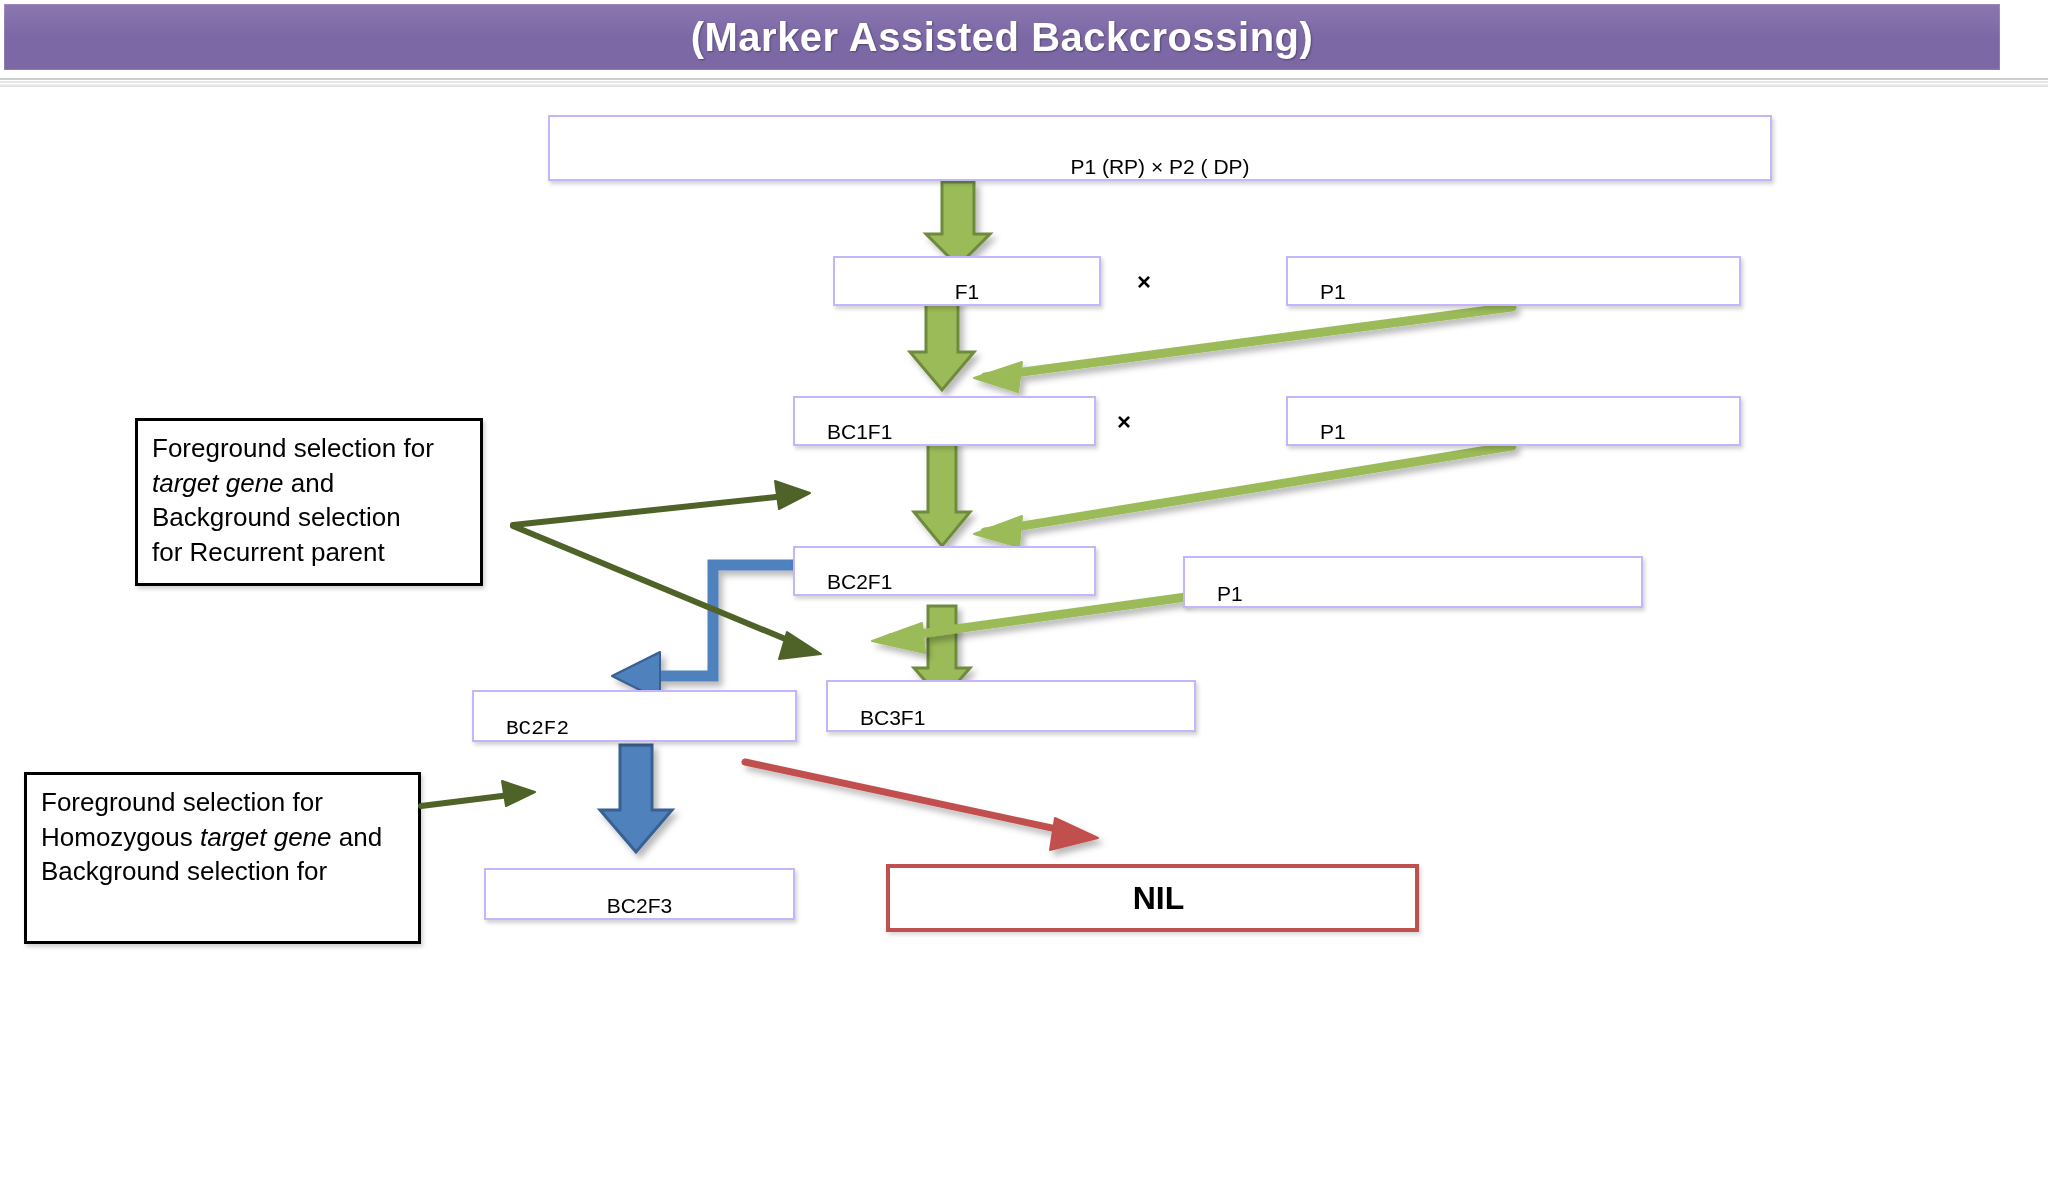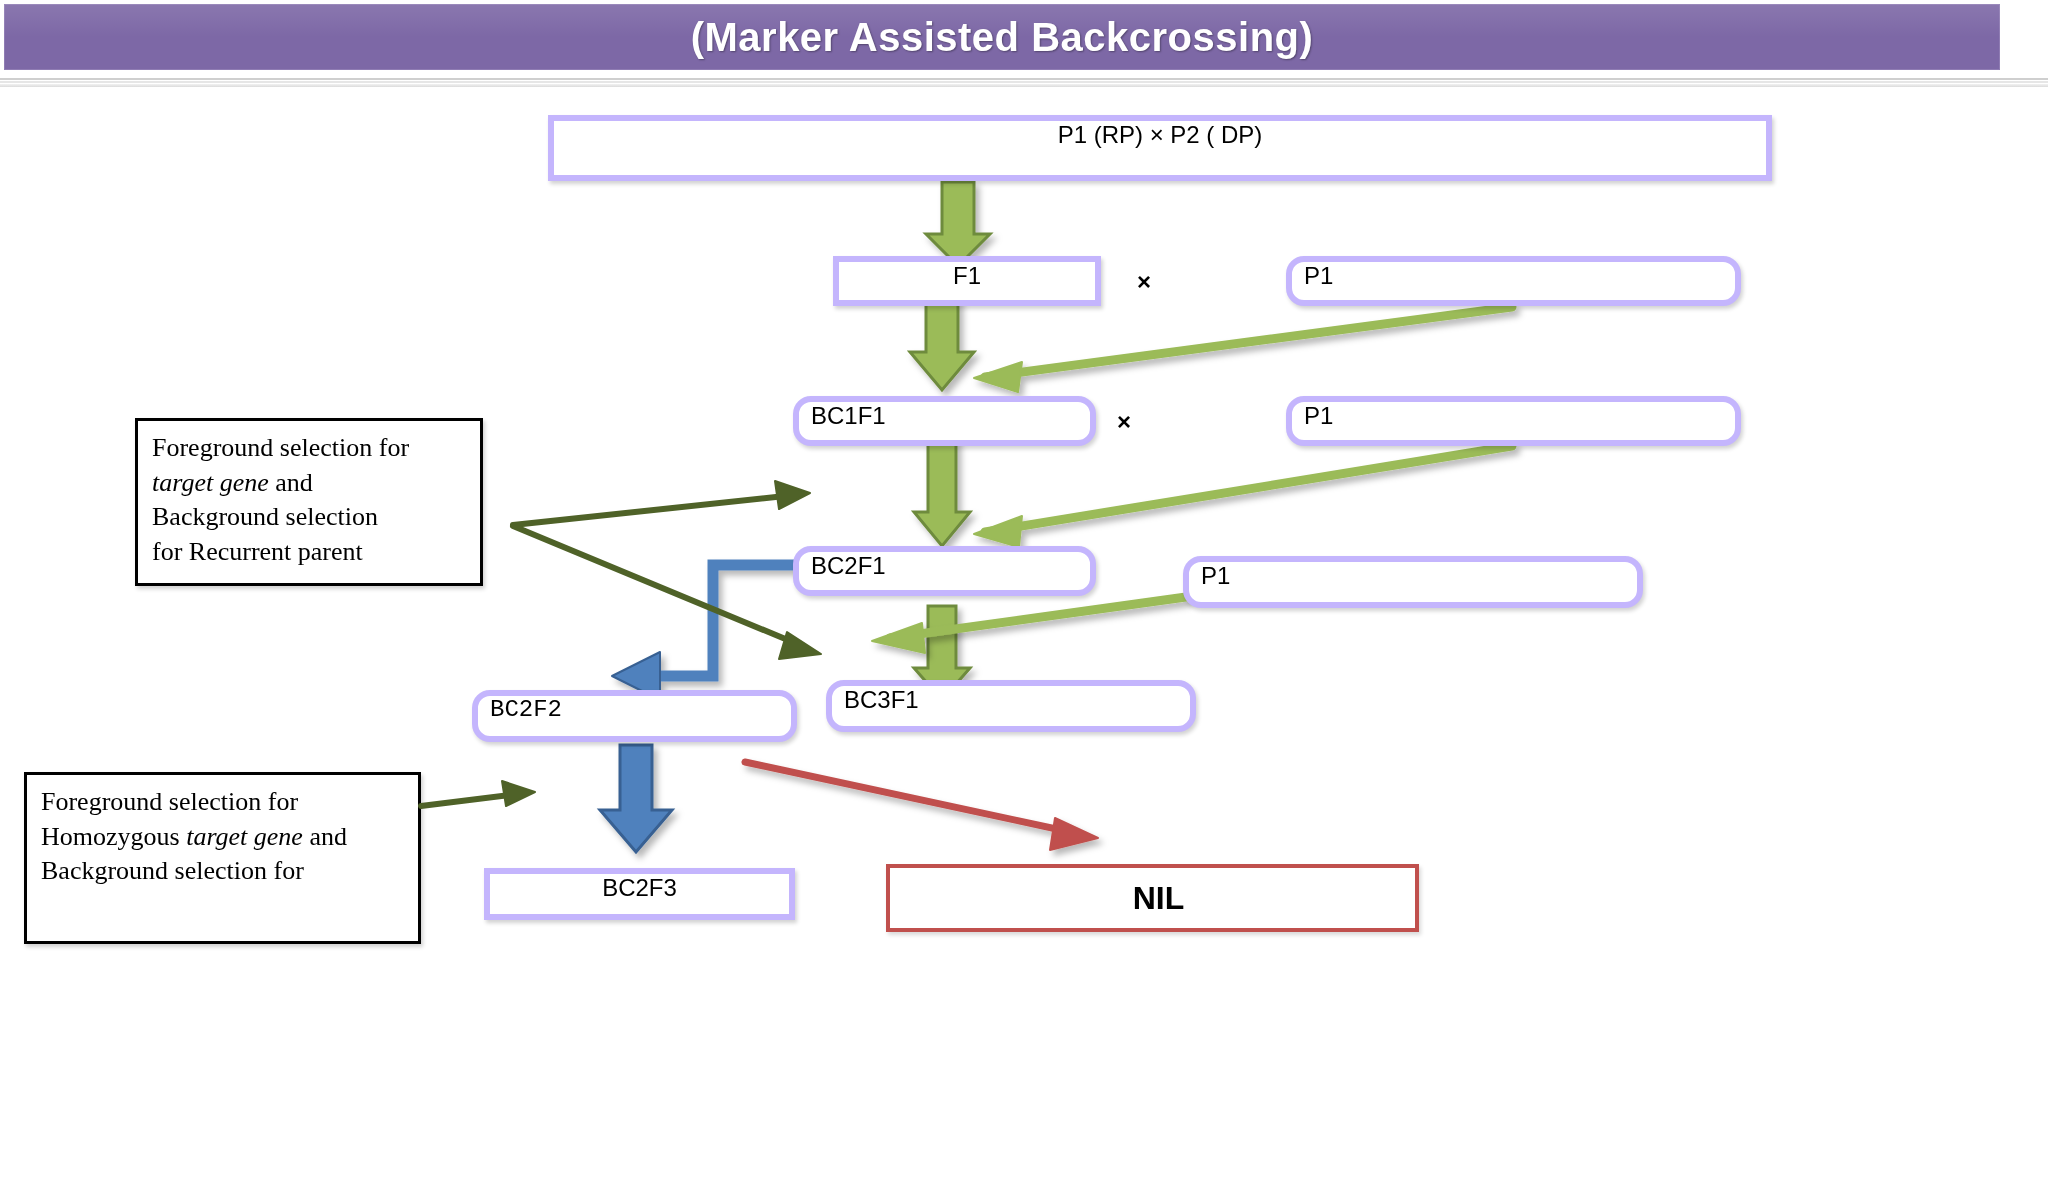--- a/index.html
+++ b/index.html
@@ -36,47 +36,47 @@
   }
   #banner-rule2{
     position:absolute;left:0;top:84px;width:2048px;height:3px;
     background:linear-gradient(to bottom,#f2f2f2,#dcdcdc);
   }
 
   
   .nodebox{
     position:absolute;
     background:#ffffff;
-    border:6px solid #c4b5fd;
+    border:2px solid #c4b5fd;
     box-sizing:border-box;
     display:flex;
-    align-items:flex-start;
-    font-size:24px;
+    align-items:flex-end;
+    font-size:21px;
     color:#000;
     font-family:"Liberation Sans", sans-serif;
     box-shadow:2px 3px 4px rgba(0,0,0,.18);
     z-index:5;
   }
-  .nodebox.left{justify-content:flex-start;padding-left:12px;border-radius:18px;}
+  .nodebox.left{justify-content:flex-start;padding-left:32px;}
   .nodebox.center{justify-content:center;}
 
   .xsym{
     position:absolute;
     font-size:24px;font-weight:bold;color:#000;
     font-family:"Liberation Sans", sans-serif;
     z-index:6;
   }
 
   
   .annobox{
     position:absolute;
     background:#ffffff;
     border:3px solid #000000;
     box-sizing:border-box;
-    font-family:Liberation Serif, serif;
+    font-family:Liberation Sans, sans-serif;
     font-size:26px;
     line-height:1.33;
     color:#000;
     padding:10px 12px 8px 14px;
     box-shadow:2px 3px 4px rgba(0,0,0,.18);
     z-index:5;
   }
   .annobox i{font-style:italic;}
 
   

